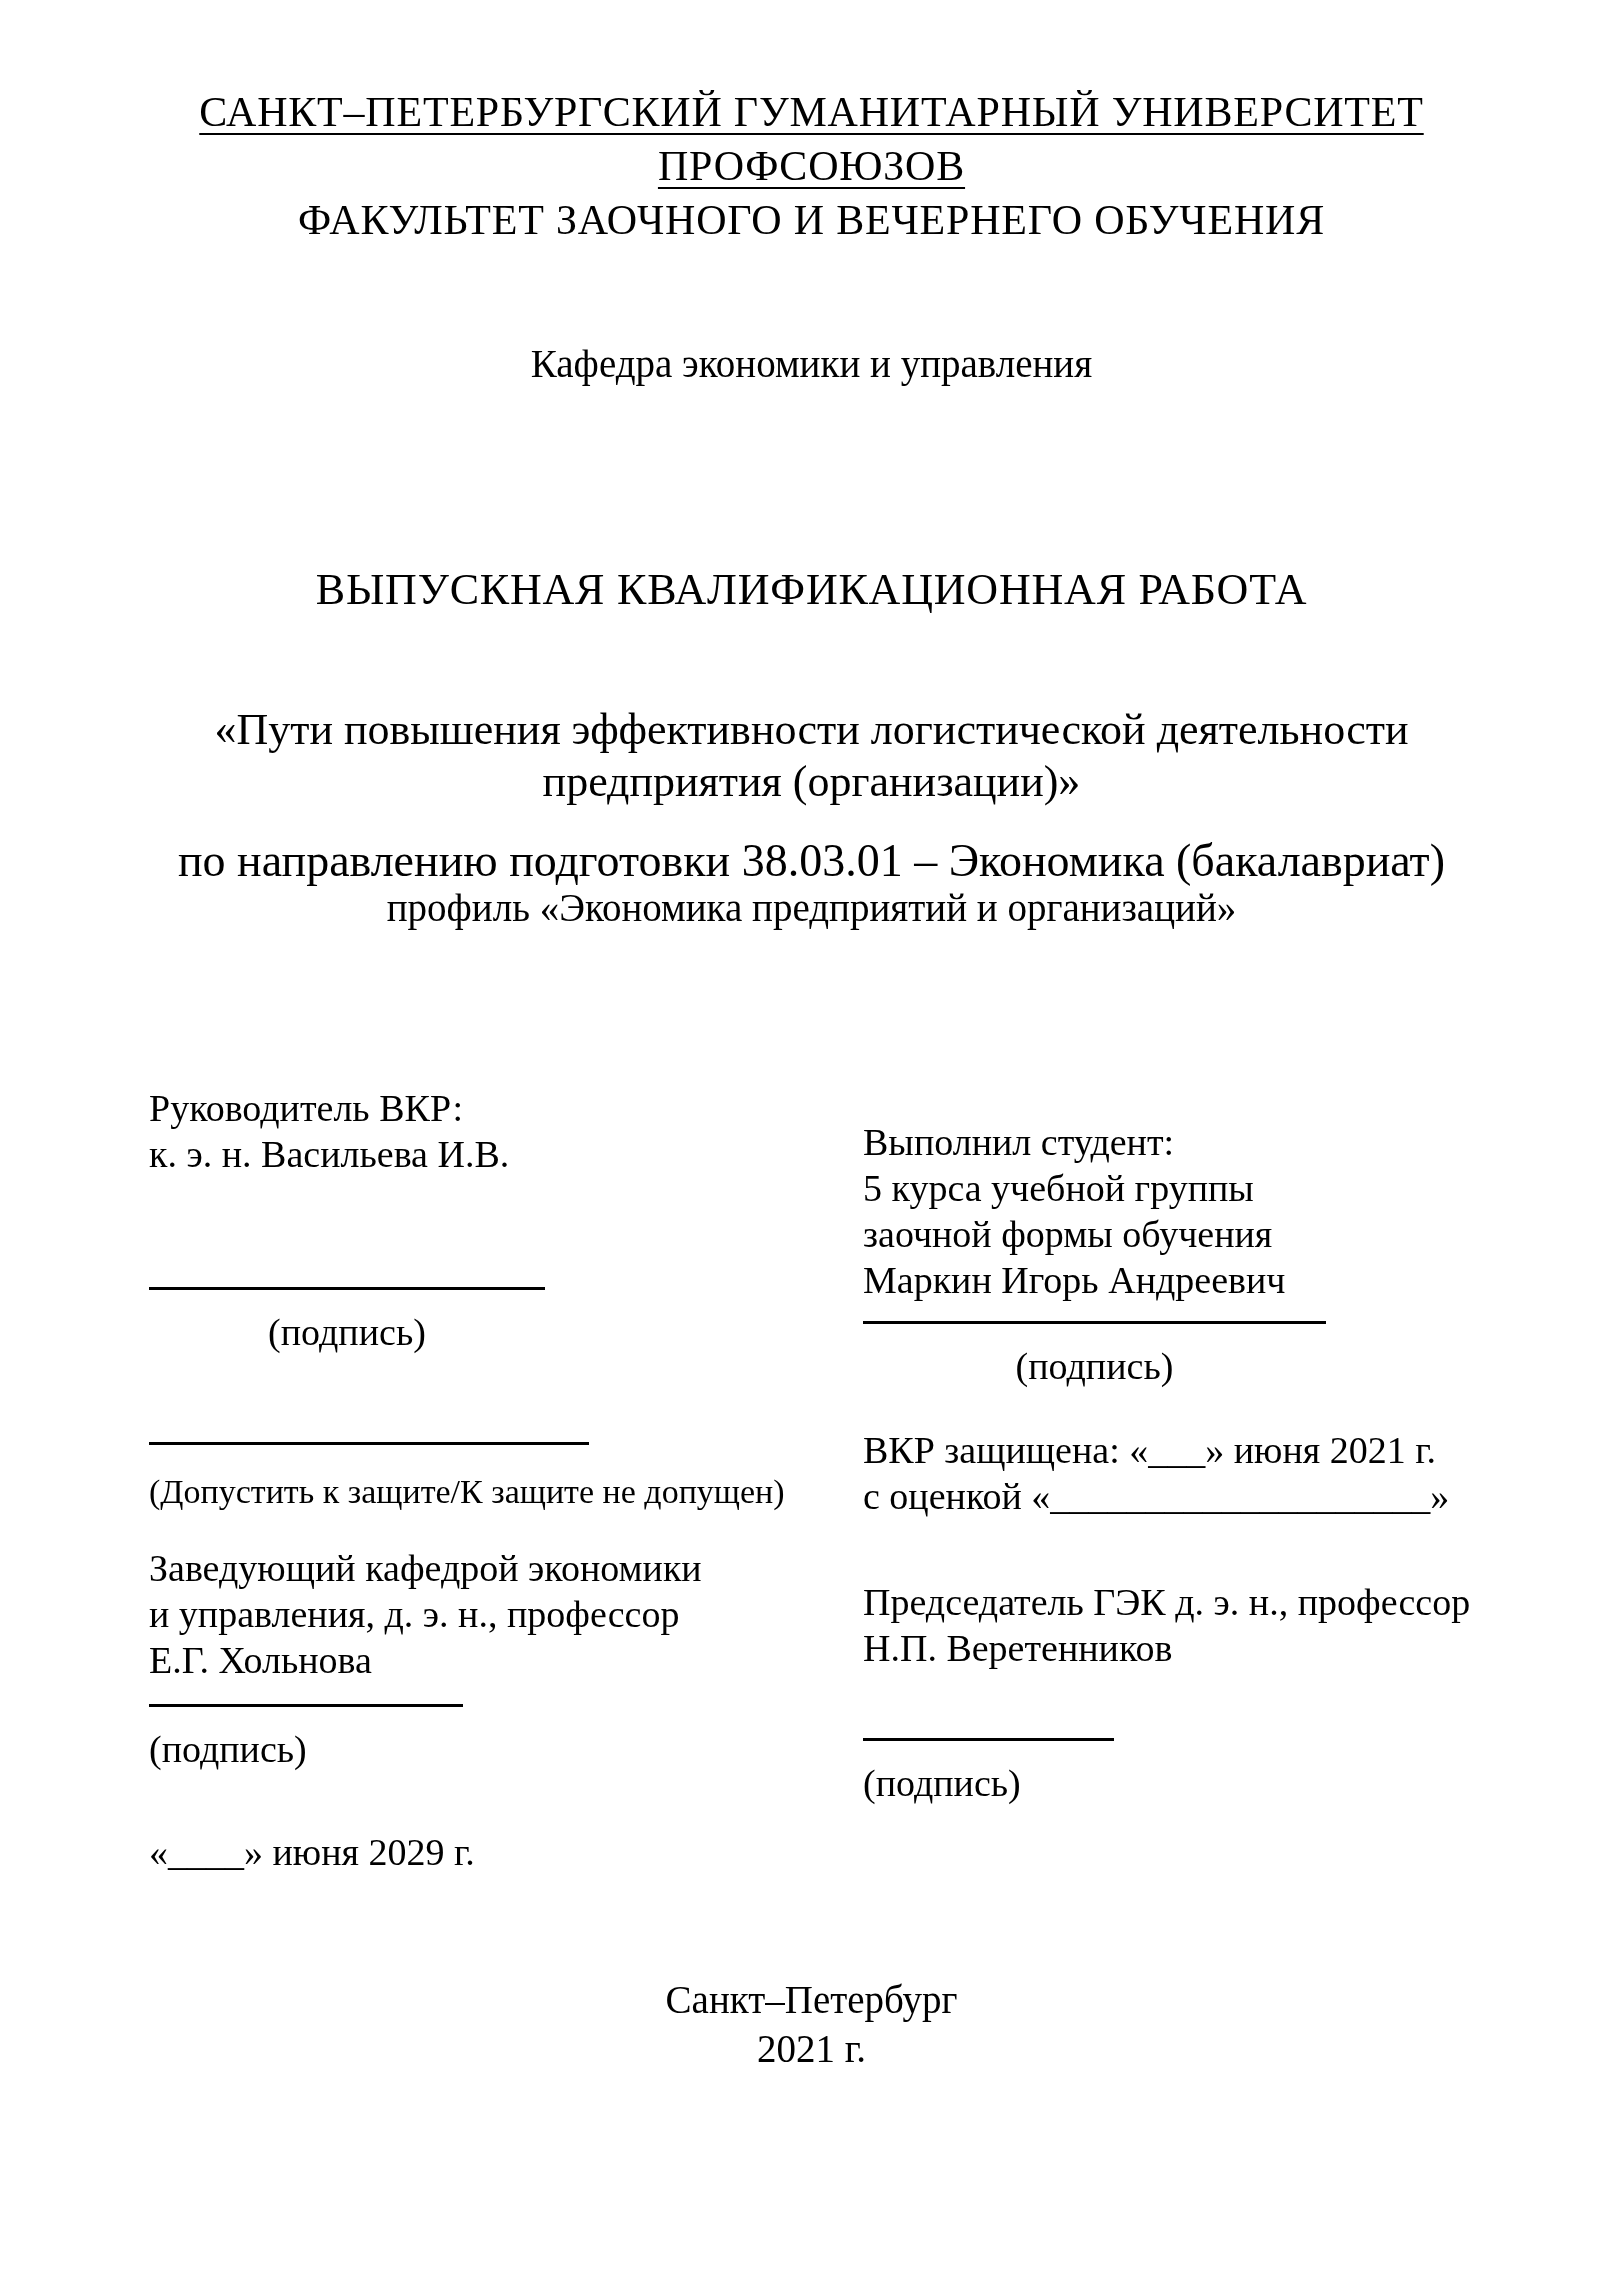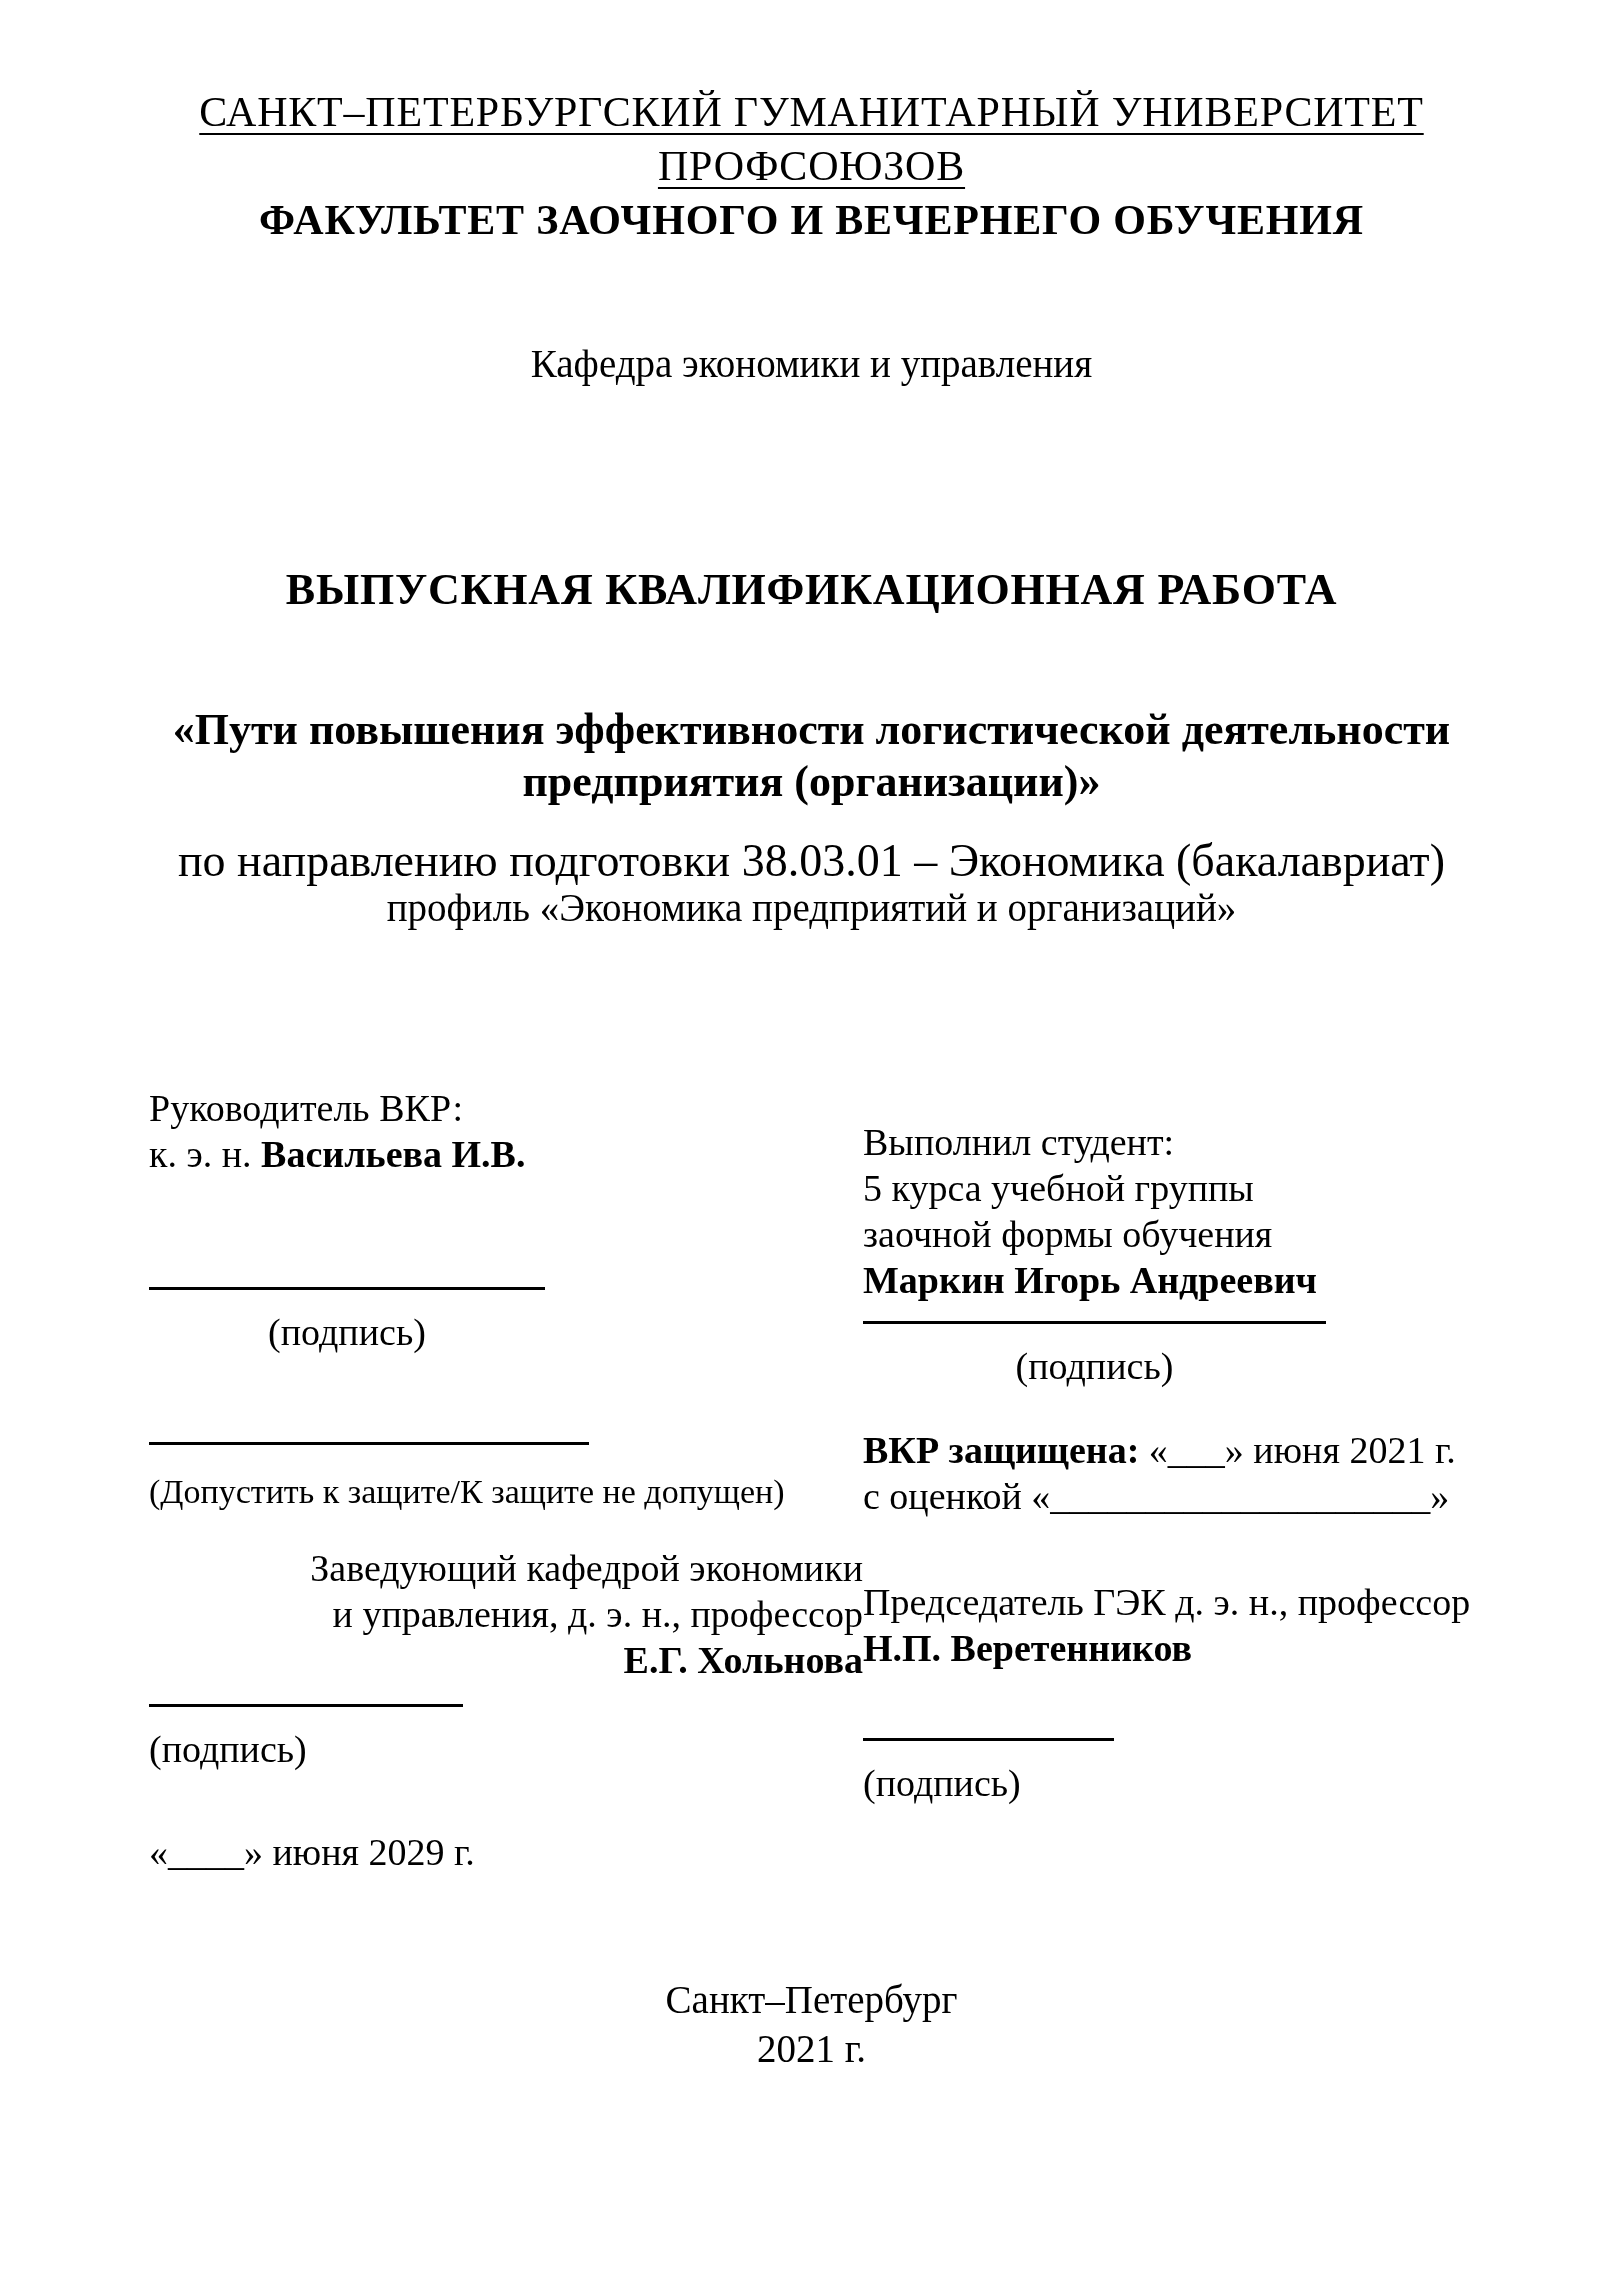--- a/index.html
+++ b/index.html
@@ -8,21 +8,21 @@
     width: 1623px;
     height: 2295px;
     background: #ffffff;
     color: #000000;
     font-family: "Liberation Serif", "DejaVu Serif", serif;
     overflow: hidden;
     box-sizing: border-box;
     padding: 85px 149px 0 149px;
   }
   .c { text-align: center; }
-  .b { font-weight: bold; }
+  .b { font-weight: normal; }
   .u {
     text-decoration: underline;
     text-decoration-thickness: 2.4px;
     text-underline-offset: 7px;
   }
   .hdr { font-size: 42px; line-height: 54px; letter-spacing: 0.8px; }
   .dept { font-size: 39px; line-height: 47px; margin-top: 93px; }
   .worktype { font-size: 44px; line-height: 52px; margin-top: 177px; letter-spacing: 0.8px; }
   .title1 { font-size: 44px; line-height: 52px; margin-top: 88px; }
   .title2 { font-size: 44px; line-height: 52px; }
@@ -80,21 +80,21 @@
       <div class="row-b">
         <div class="sig-line" style="width: 396px;"></div>
         <div class="sig-caption centered-l">(подпись)</div>
       </div>
 
       <div class="row-c admit-pad" style="height: 105px; box-sizing: border-box;">
         <div class="sig-line" style="width: 440px;"></div>
         <div class="admit-caption">(Допустить к защите/К защите не допущен)</div>
       </div>
 
-      <div class="row-d" style="height: 137px; text-align: right;">
+      <div class="row-d" style="height: 137px;">
         <div>Заведующий кафедрой экономики</div>
         <div>и управления, д. э. н., профессор</div>
         <div class="b">Е.Г. Хольнова</div>
       </div>
 
       <div class="row-e">
         <div class="sig-line" style="width: 314px;"></div>
         <div class="sig-caption">(подпись)</div>
       </div>
 

